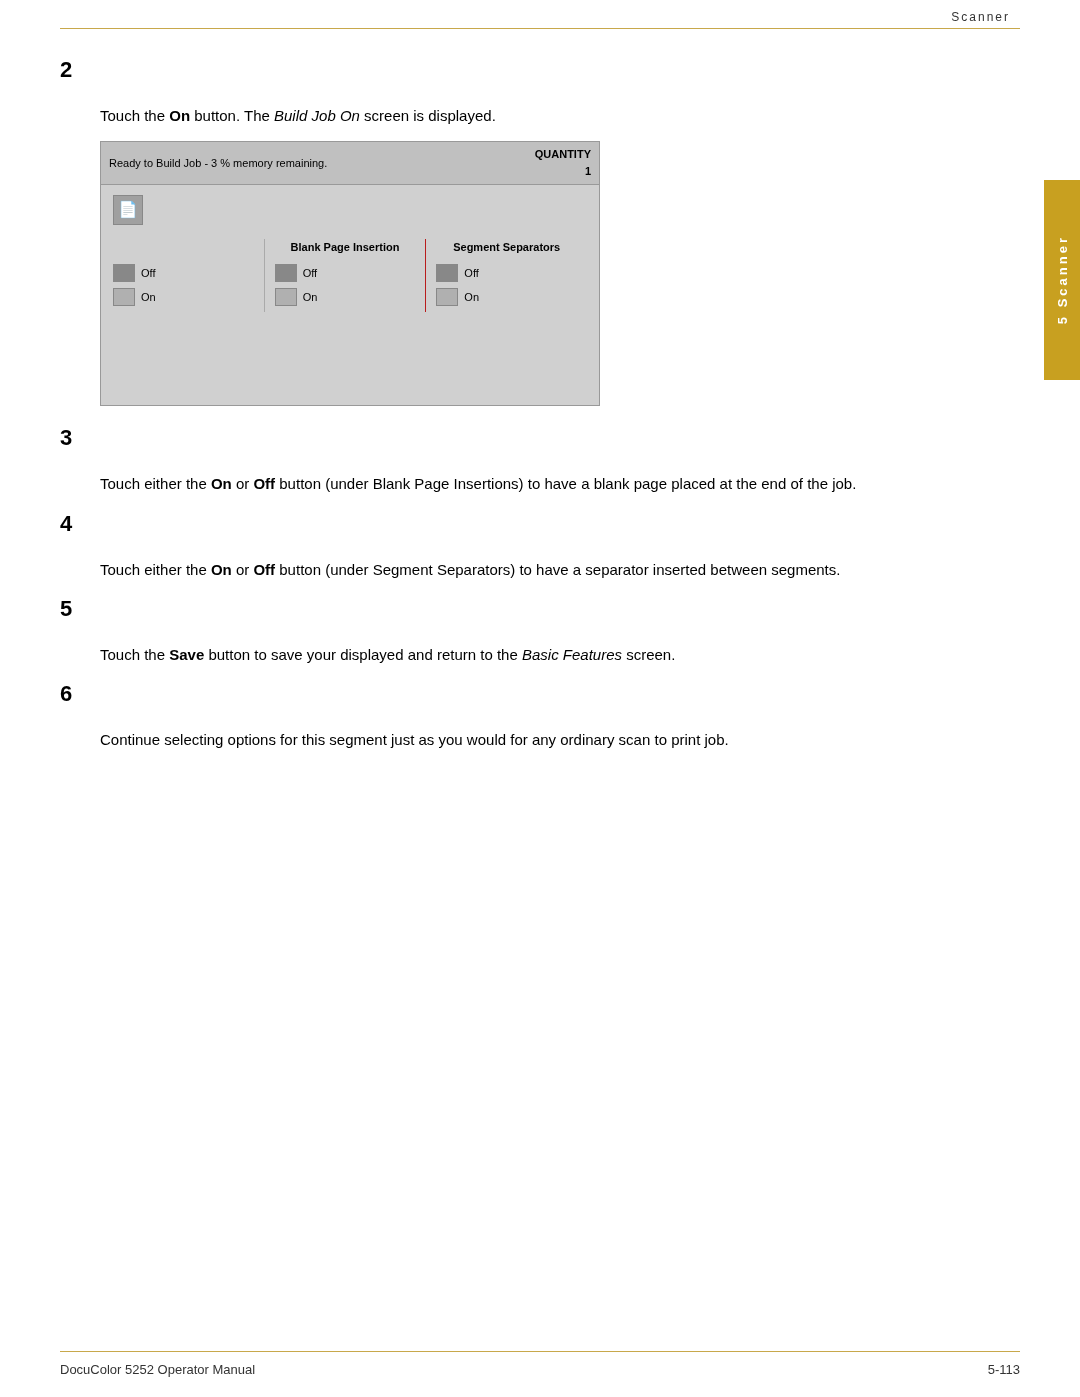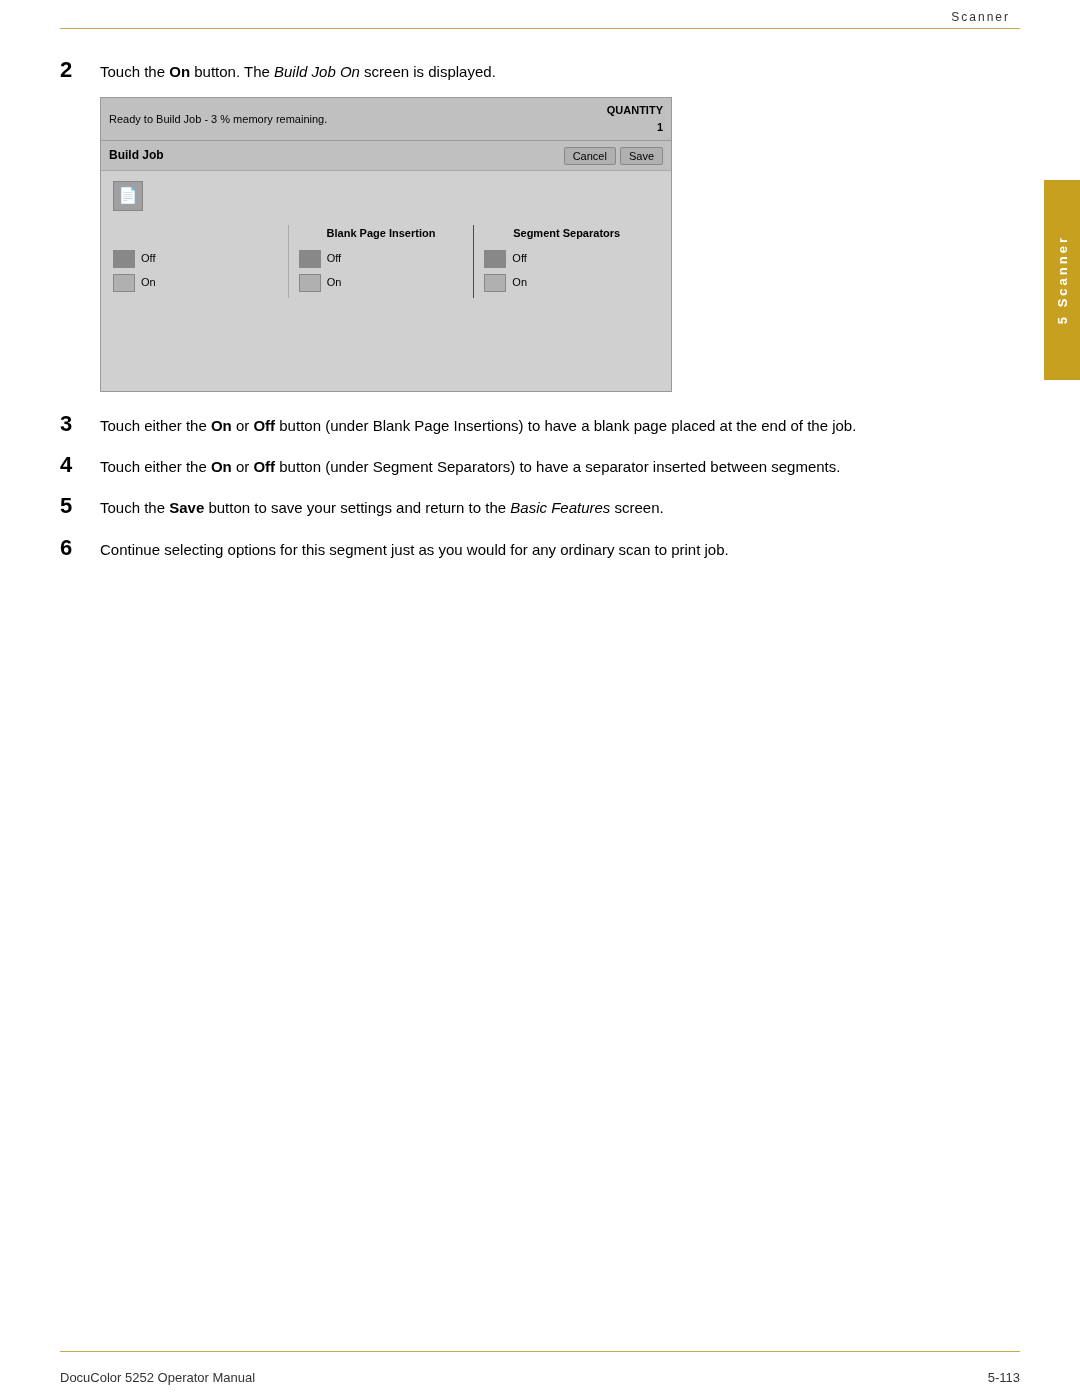--- a/index.html
+++ b/index.html
@@ -76,40 +76,41 @@
       font-weight: bold;
       color: #000;
       min-width: 40px;
       margin-top: -3px;
     }
 
     .step-content {
       flex: 1;
       font-size: 15px;
       line-height: 1.55;
+      margin-top: 44px;
     }
 
     .step-content b {
       font-weight: bold;
     }
     .step-content i {
       font-style: italic;
     }
 
     
     .step-2 {
       margin-top: 20px;
     }
 
     
     .screenshot-box {
       margin-top: 14px;
       border: 1.5px solid #999;
       background: #d8d8d8;
-      width: 572px;
+      width: 500px;
       font-size: 12px;
     }
 
     .screenshot-topbar {
       background: #c0c0c0;
       padding: 4px 8px;
       display: flex;
       justify-content: space-between;
       align-items: center;
       border-bottom: 1px solid #999;
@@ -258,21 +259,21 @@
       position: absolute;
       bottom: 45px;
       left: 60px;
       right: 60px;
       height: 1px;
       background: #c8a84b;
     }
 
     .footer {
       position: absolute;
-      bottom: 12px;
+      bottom: 20px;
       left: 60px;
       right: 60px;
       display: flex;
       justify-content: space-between;
       font-size: 13px;
       color: #333;
     }
   </style>
 </head>
 <body>
@@ -294,27 +295,20 @@
 
       
       <div class="screenshot-box">
         <div class="screenshot-topbar">
           <span class="screenshot-topbar-left">Ready to Build Job -    3 % memory remaining.</span>
           <span class="qty-label">
             <span>QUANTITY</span><br>
             <span>1</span>
           </span>
         </div>
-        <div class="screenshot-titlebar">
-          <span class="title-text">Build Job</span>
-          <div class="btn-group">
-            <button class="ss-btn">Cancel</button>
-            <button class="ss-btn">Save</button>
-          </div>
-        </div>
         <div class="screenshot-body">
           <div class="screenshot-icon">📄</div>
           <div class="options-row">
 
             <div class="option-col" style="min-width:110px;">
               <div class="option-label">&nbsp;</div>
               <div class="radio-option">
                 <div class="radio-box dark"></div>
                 <span class="radio-text">Off</span>
               </div>
@@ -366,21 +360,21 @@
     <div class="step-lower">
       <div class="step-number">4</div>
       <div class="step-content">
         <span>Touch either the </span><b>On</b><span> or </span><b>Off</b><span> button (under Segment Separators) to have a separator inserted between segments.</span>
       </div>
     </div>
 
     <div class="step-lower">
       <div class="step-number">5</div>
       <div class="step-content">
-        <span>Touch the </span><b>Save</b><span> button to save your settings and return to the </span><i>Basic Features</i><span> screen.</span>
+        <span>Touch the </span><b>Save</b><span> button to save your displayed and return to the </span><i>Basic Features</i><span> screen.</span>
       </div>
     </div>
 
     <div class="step-lower">
       <div class="step-number">6</div>
       <div class="step-content">Continue selecting options for this segment just as you would for any ordinary scan to print job.</div>
     </div>
 
   </div>
 </div>

